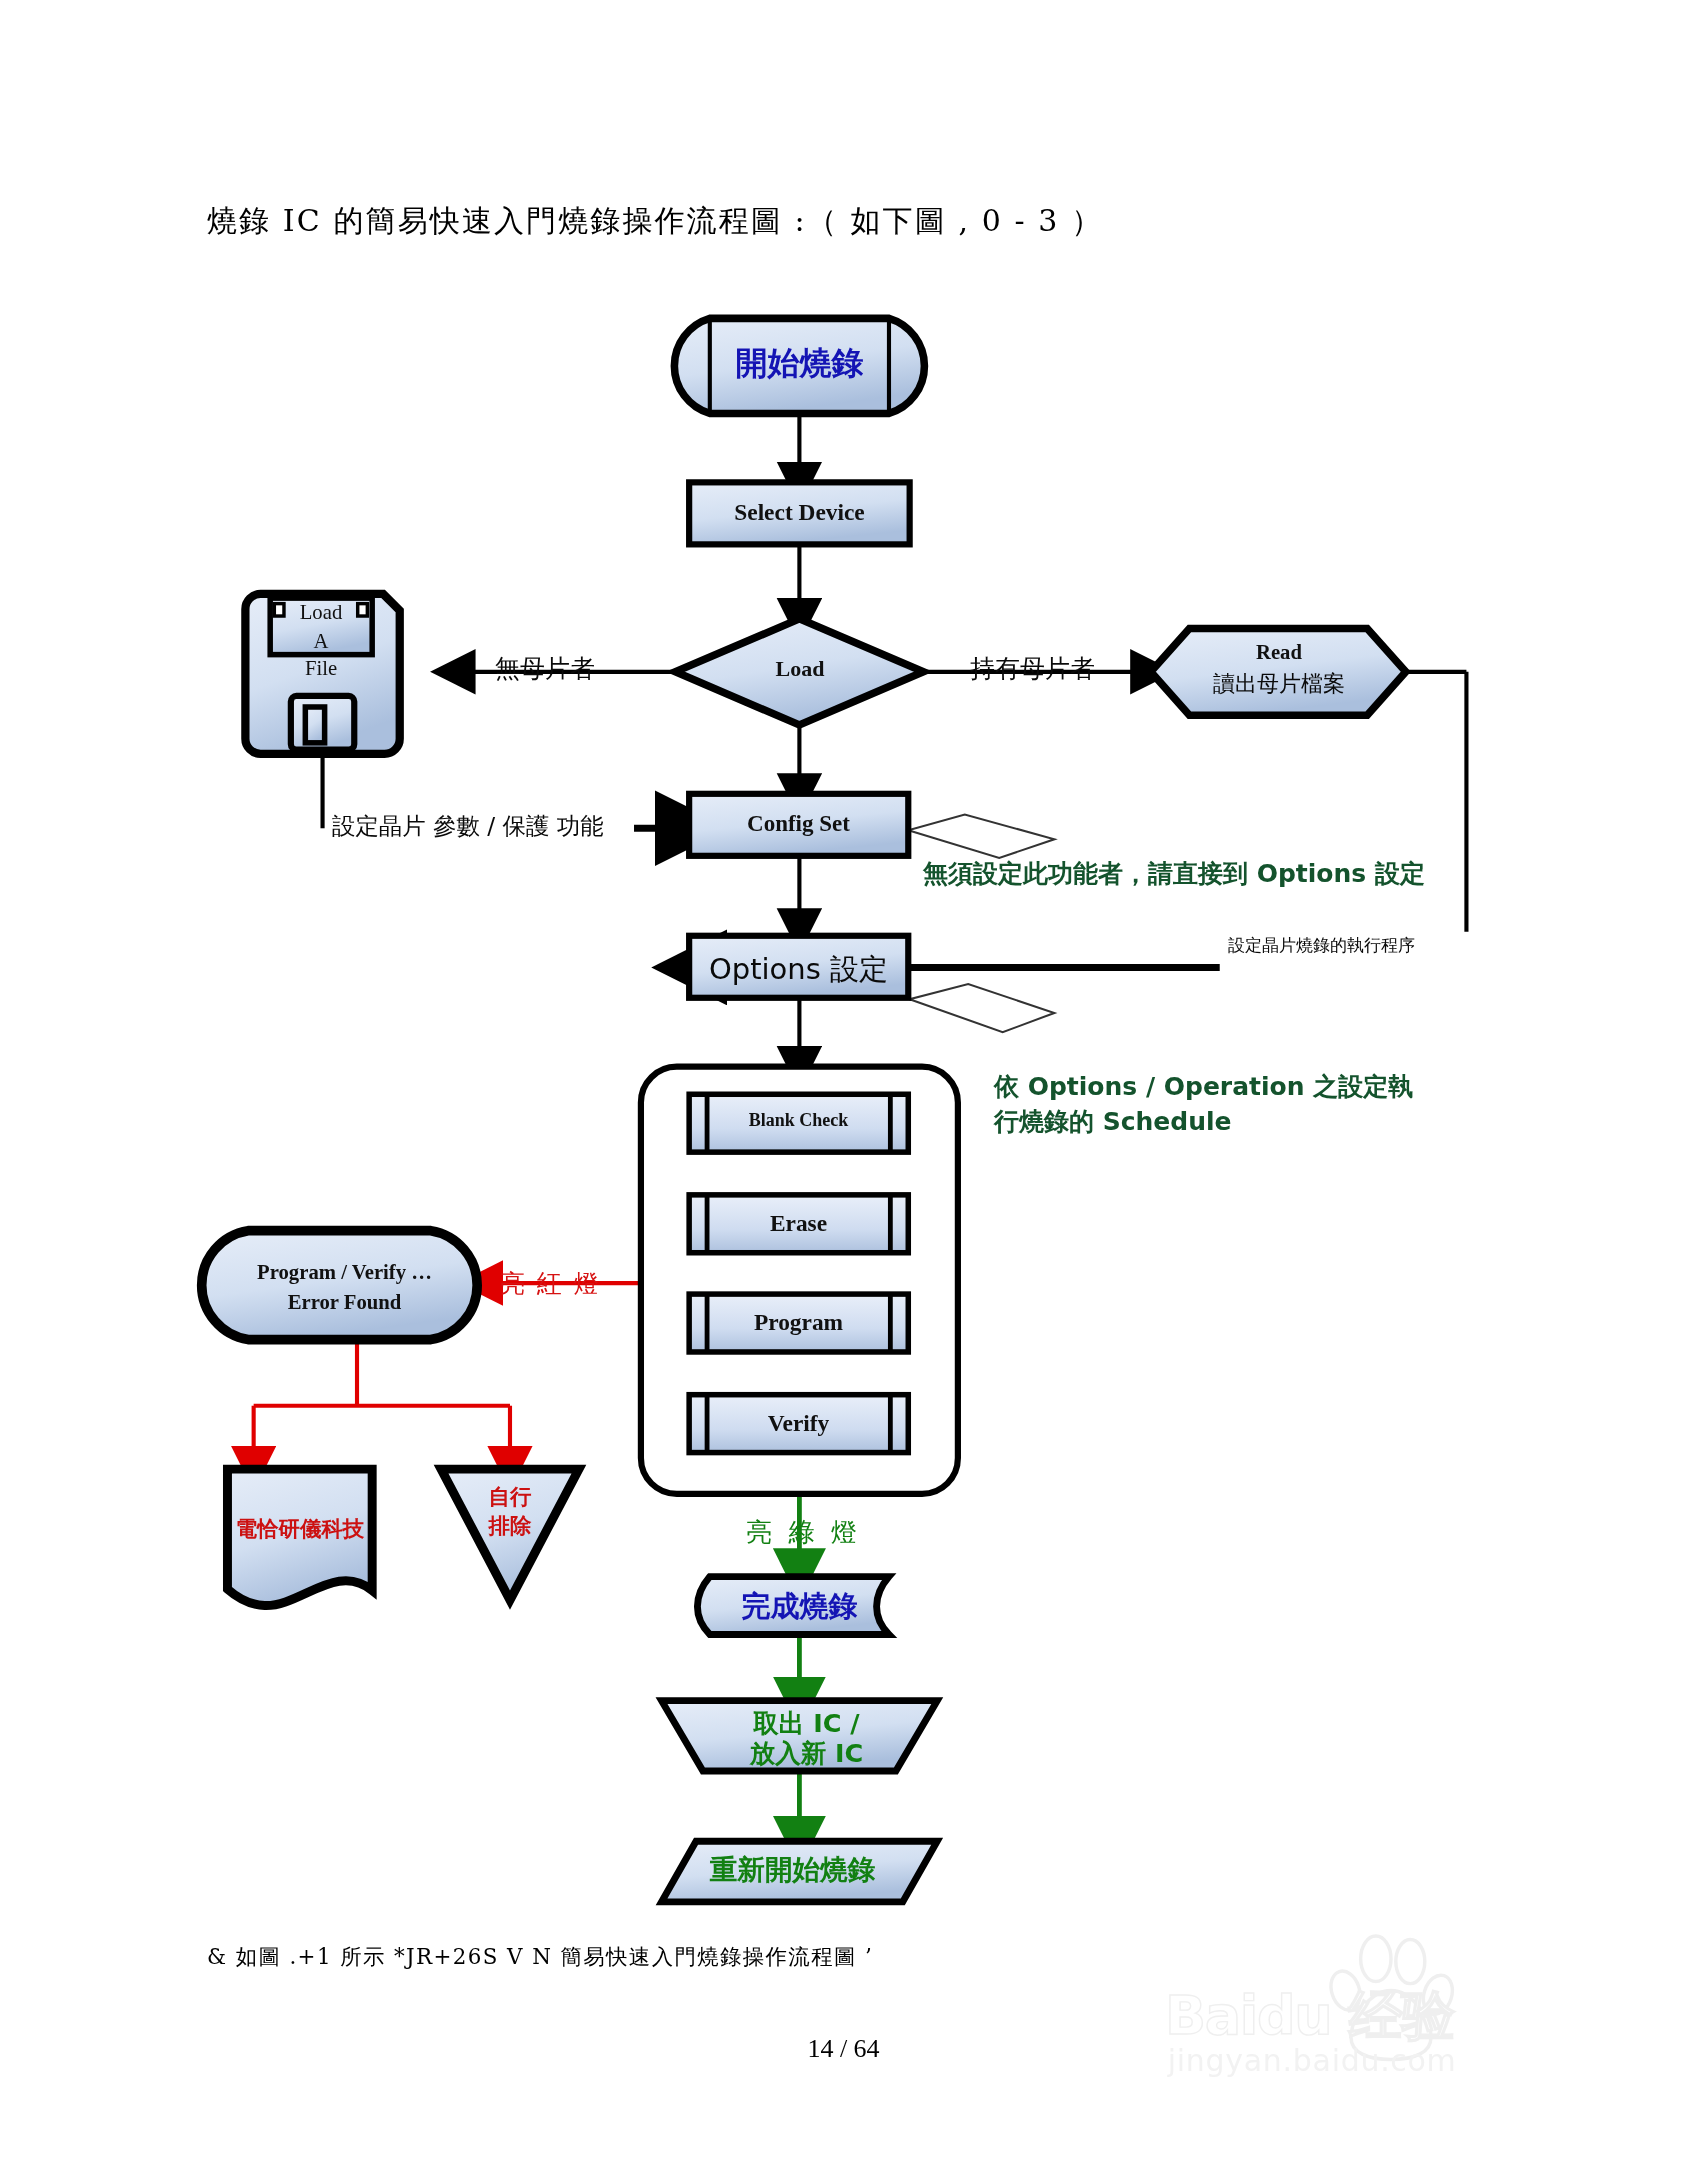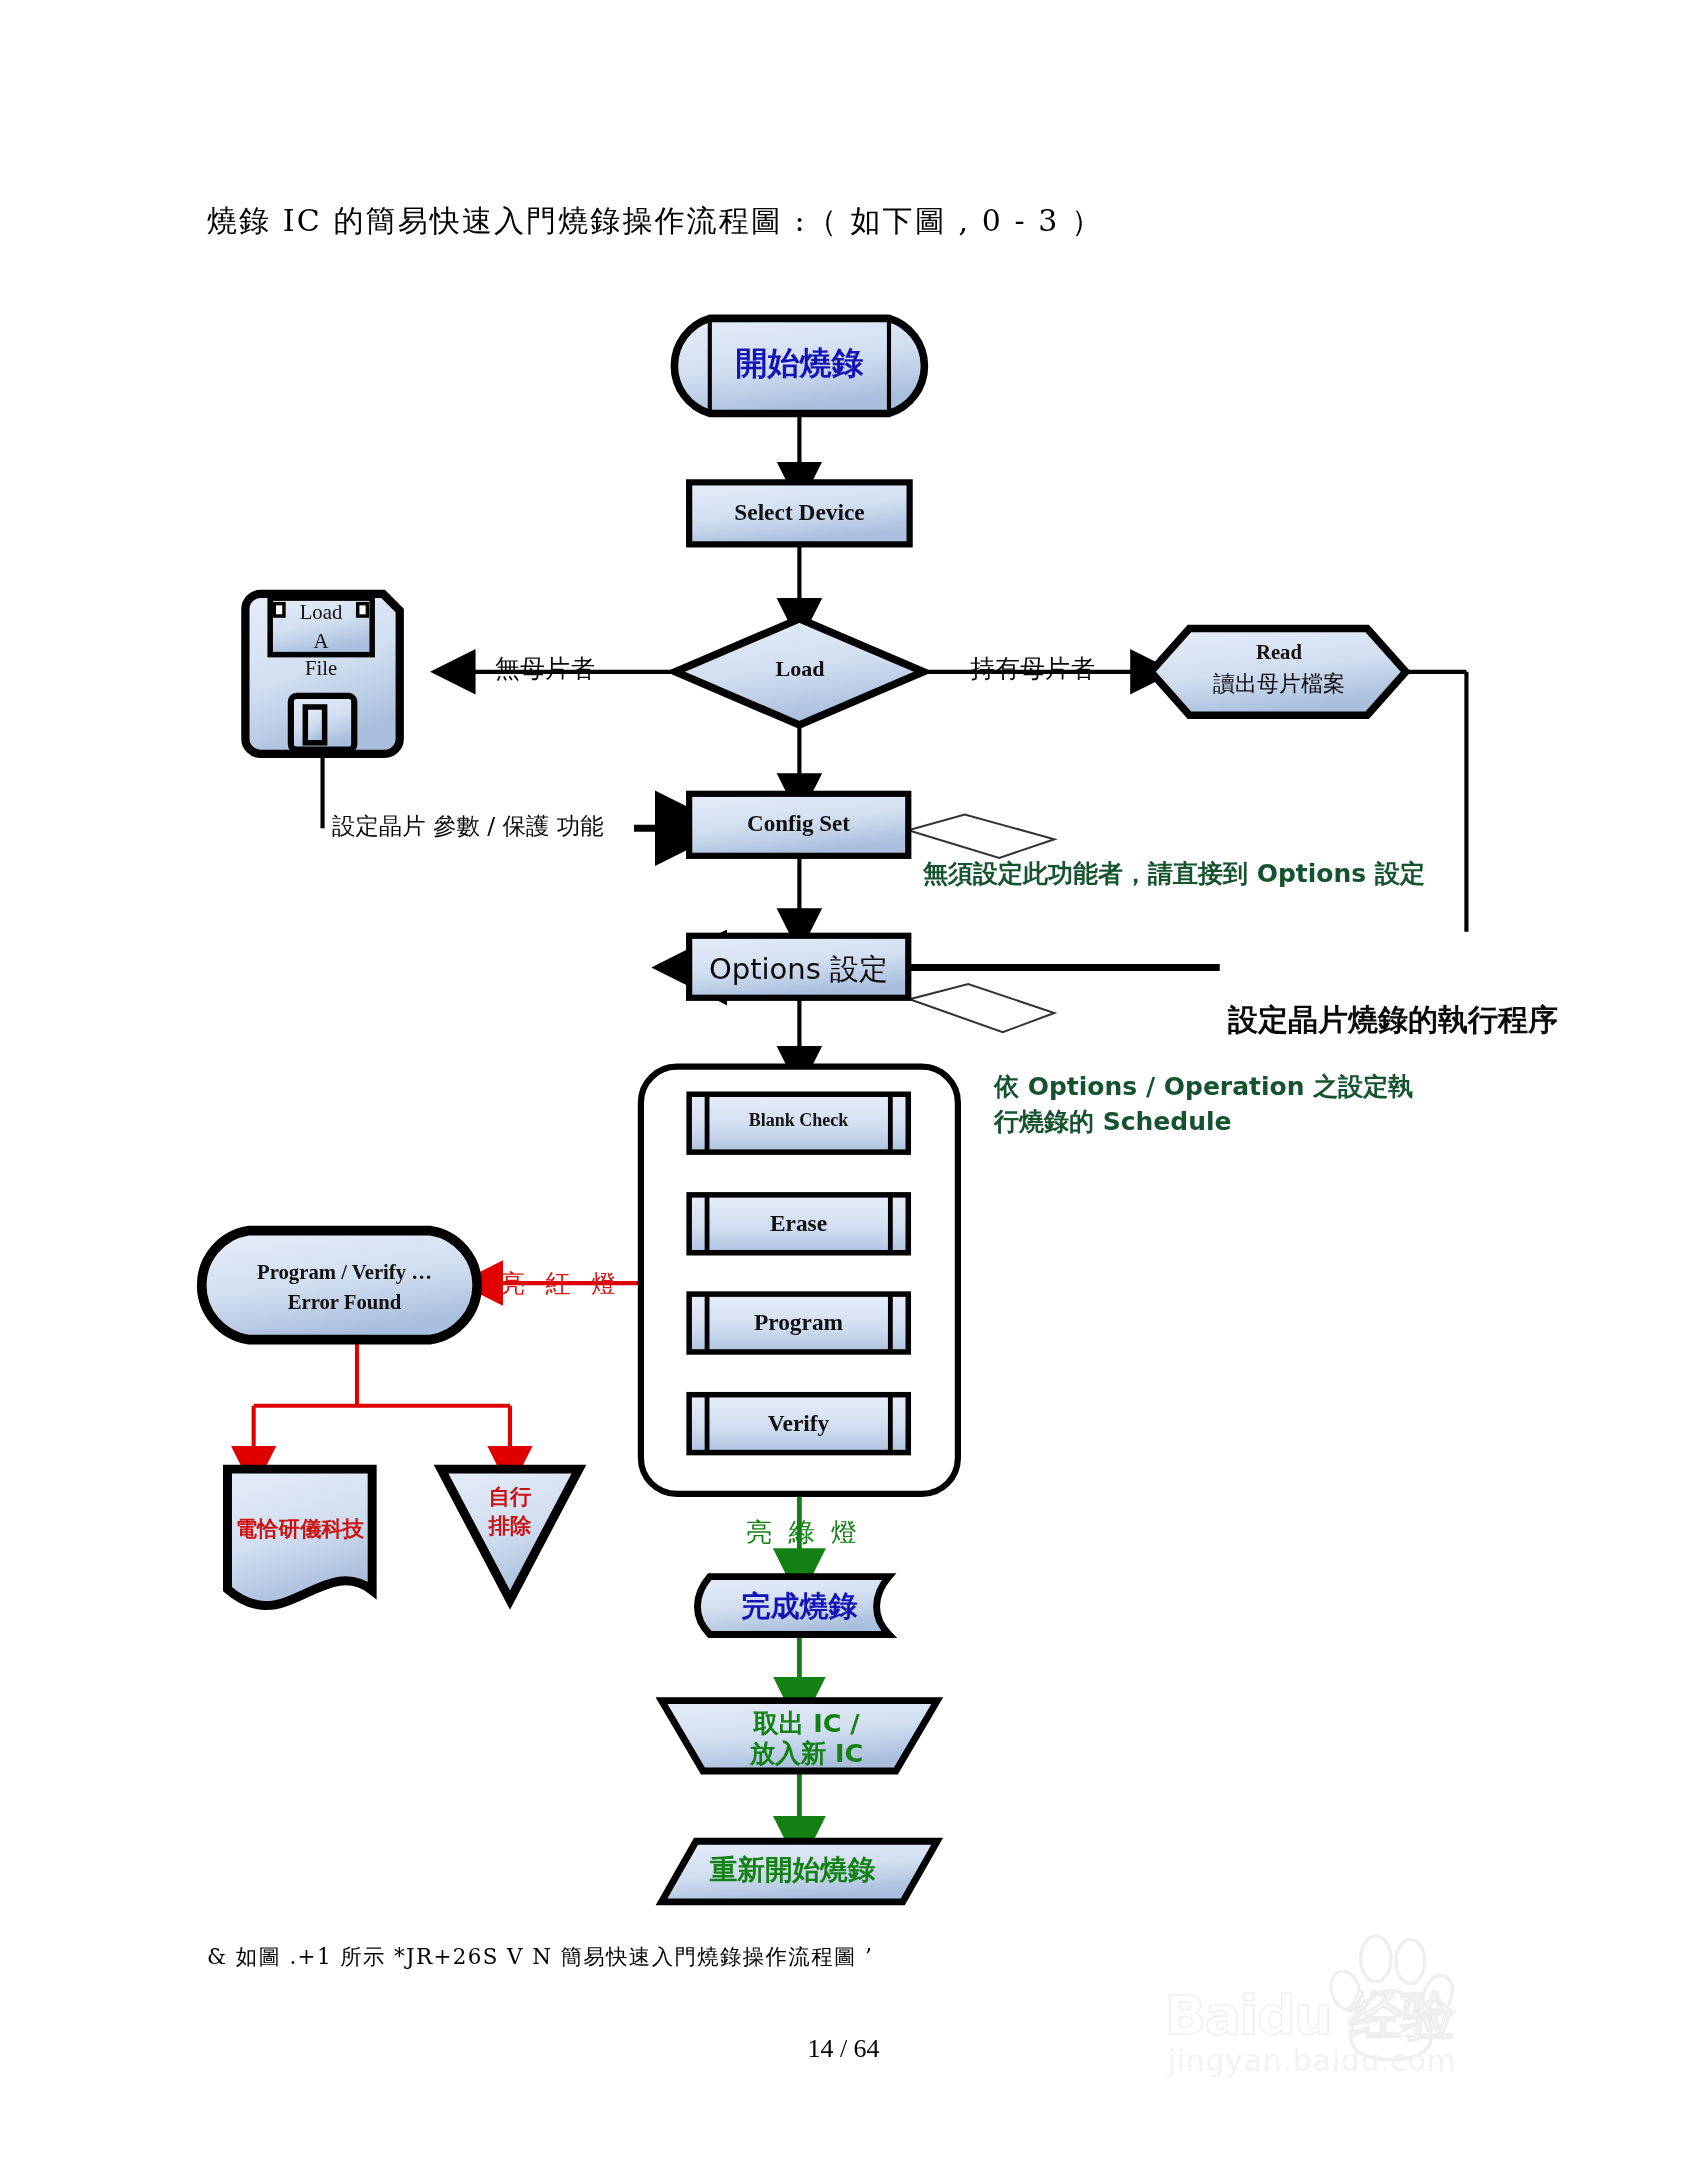--- a/index.html
+++ b/index.html
@@ -84,21 +84,21 @@
     white-space: nowrap;
   }
   .edge-label {
     position: absolute;
     font-family: "DejaVu Sans", sans-serif;
     color: #0a0a0a;
     white-space: nowrap;
   }
   .edge-label-red {
     position: absolute;
-    font-family: Liberation Mono, monospace;
+    font-family: Liberation Serif, serif;
     color: #d61212;
     white-space: nowrap;
     letter-spacing: 2.8px;
   }
   .edge-label-green {
     position: absolute;
     font-family: "DejaVu Sans", sans-serif;
     color: #128012;
     white-space: nowrap;
     letter-spacing: 4.1px;
@@ -340,21 +340,21 @@
   <div class="node-label lbl-cn-blue" style="left:710px; top:1589px; width:179px; font-size:29px;">完成燒錄</div>
 
   <div class="node-label lbl-cn-green" style="left:703px; top:1708px; width:207px; font-size:25.5px;">取出 IC /</div>
   <div class="node-label lbl-cn-green" style="left:703px; top:1738px; width:207px; font-size:25.5px;">放入新  IC</div>
 
   <div class="node-label lbl-cn-green" style="left:689px; top:1854px; width:207px; font-size:27.6px;">重新開始燒錄</div>
 
   <div class="edge-label" style="left:495px; top:652px; font-size:25px;">無母片者</div>
   <div class="edge-label" style="left:970px; top:652px; font-size:25px;">持有母片者</div>
   <div class="edge-label" style="left:332px; top:810px; font-size:23.4px;">設定晶片 參數 / 保護 功能</div>
-  <div class="edge-label" style="left:1228px; top:1000px; font-size:30px;font-weight:bold;">設定晶片燒錄的執行程序</div>
+  <div class="edge-label" style="left:1228px; top:934px; font-size:17px;">設定晶片燒錄的執行程序</div>
   <div class="edge-label-red" style="left:500px; top:1267px; font-size:25px;">亮 紅 燈</div>
   <div class="edge-label-green" style="left:746px; top:1515px; font-size:26px;">亮 綠 燈</div>
 
   <div class="annot-blue" style="left:923px; top:857px; font-size:25px;">無須設定此功能者，請直接到 Options 設定</div>
   <div class="annot-blue" style="left:994px; top:1070px; font-size:25px;">依 Options / Operation 之設定執</div>
   <div class="annot-blue" style="left:994px; top:1105px; font-size:25px;">行燒錄的 Schedule</div>
 
   <div class="abs" id="footer-caption">&amp; 如圖 .+1 所示 *JR+26S V N 簡易快速入門燒錄操作流程圖 ’</div>
   <div class="abs" id="page-number">14 / 64</div>
 

